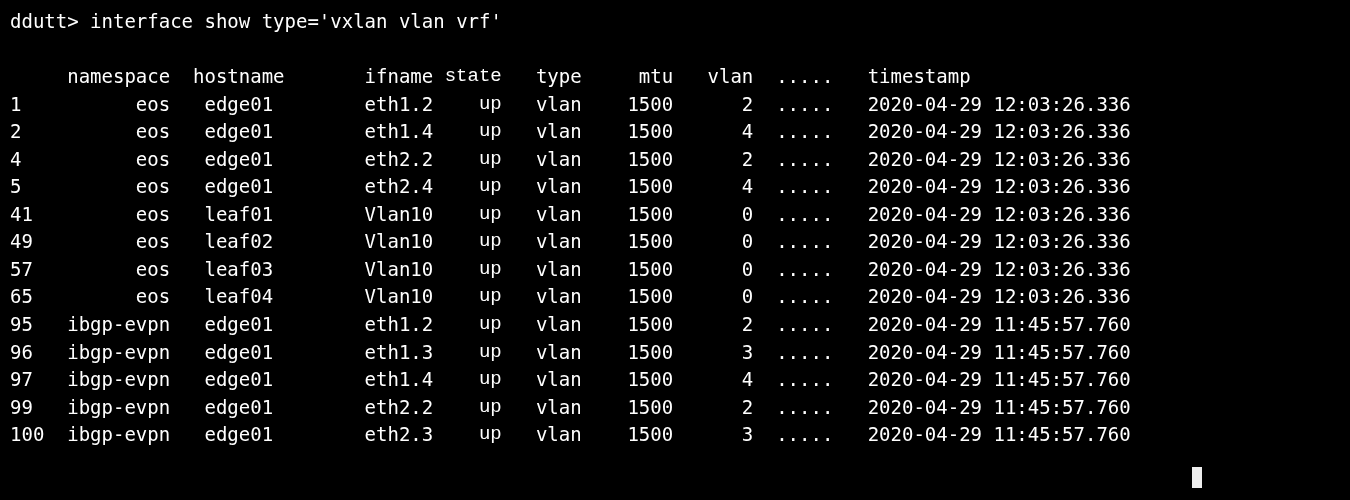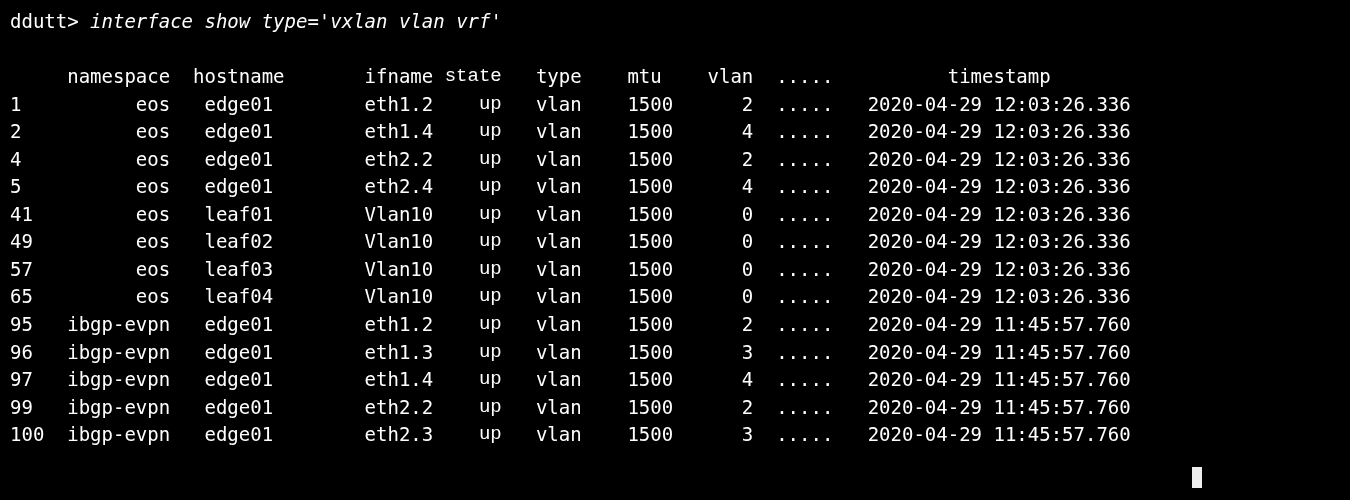--- a/index.html
+++ b/index.html
@@ -12,40 +12,40 @@
       padding: 8px 10px;
       width: 1350px;
       height: 500px;
       overflow: hidden;
     }
     .prompt-line {
       white-space: pre;
       margin-bottom: 1.45em;
     }
     .prompt-line .prompt { display: inline; margin-top: 8px; }
-    .prompt-line .cmd { display: inline; font-style: italic; }
+    .prompt-line .cmd { display: inline; }
     table {
       border-collapse: collapse;
       white-space: pre;
     }
     table td, table th {
       padding: 0;
       text-align: right;
       font-weight: normal;
     }
     .col-idx   { min-width: 3ch;  text-align: left;  padding-right: 2ch; }
     .col-ns    { min-width: 9ch;  text-align: right; padding-right: 2ch; margin-top: 44px; }
     .col-host  { min-width: 8ch;  text-align: center;  padding-right: 7ch; }
     .col-if    { min-width: 6ch;  text-align: right; padding-right: 1ch; }
     .col-state { min-width: 5ch;  text-align: right; padding-right: 3ch; font-family: Liberation Mono, monospace; }
     .col-type  { min-width: 4ch;  text-align: right; padding-right: 4ch; margin-left: 36px; }
-    .col-mtu   { min-width: 4ch;  text-align: left; padding-right: 3ch; }
+    .col-mtu   { min-width: 4ch;  text-align: right; padding-right: 3ch; }
     .col-vlan  { min-width: 4ch;  text-align: right; padding-right: 2ch; }
     .col-dots  { min-width: 5ch;  text-align: left;  padding-right: 3ch; }
-    .col-ts    { min-width: 23ch; text-align: center; }
+    .col-ts    { min-width: 23ch; text-align: left; }
     thead th { text-align: inherit; }
     .cursor {
       display: inline-block;
       width: 0.55em;
       height: 1.1em;
       background: #eee;
       vertical-align: text-bottom;
       margin-left: 0;
     }
   </style>

